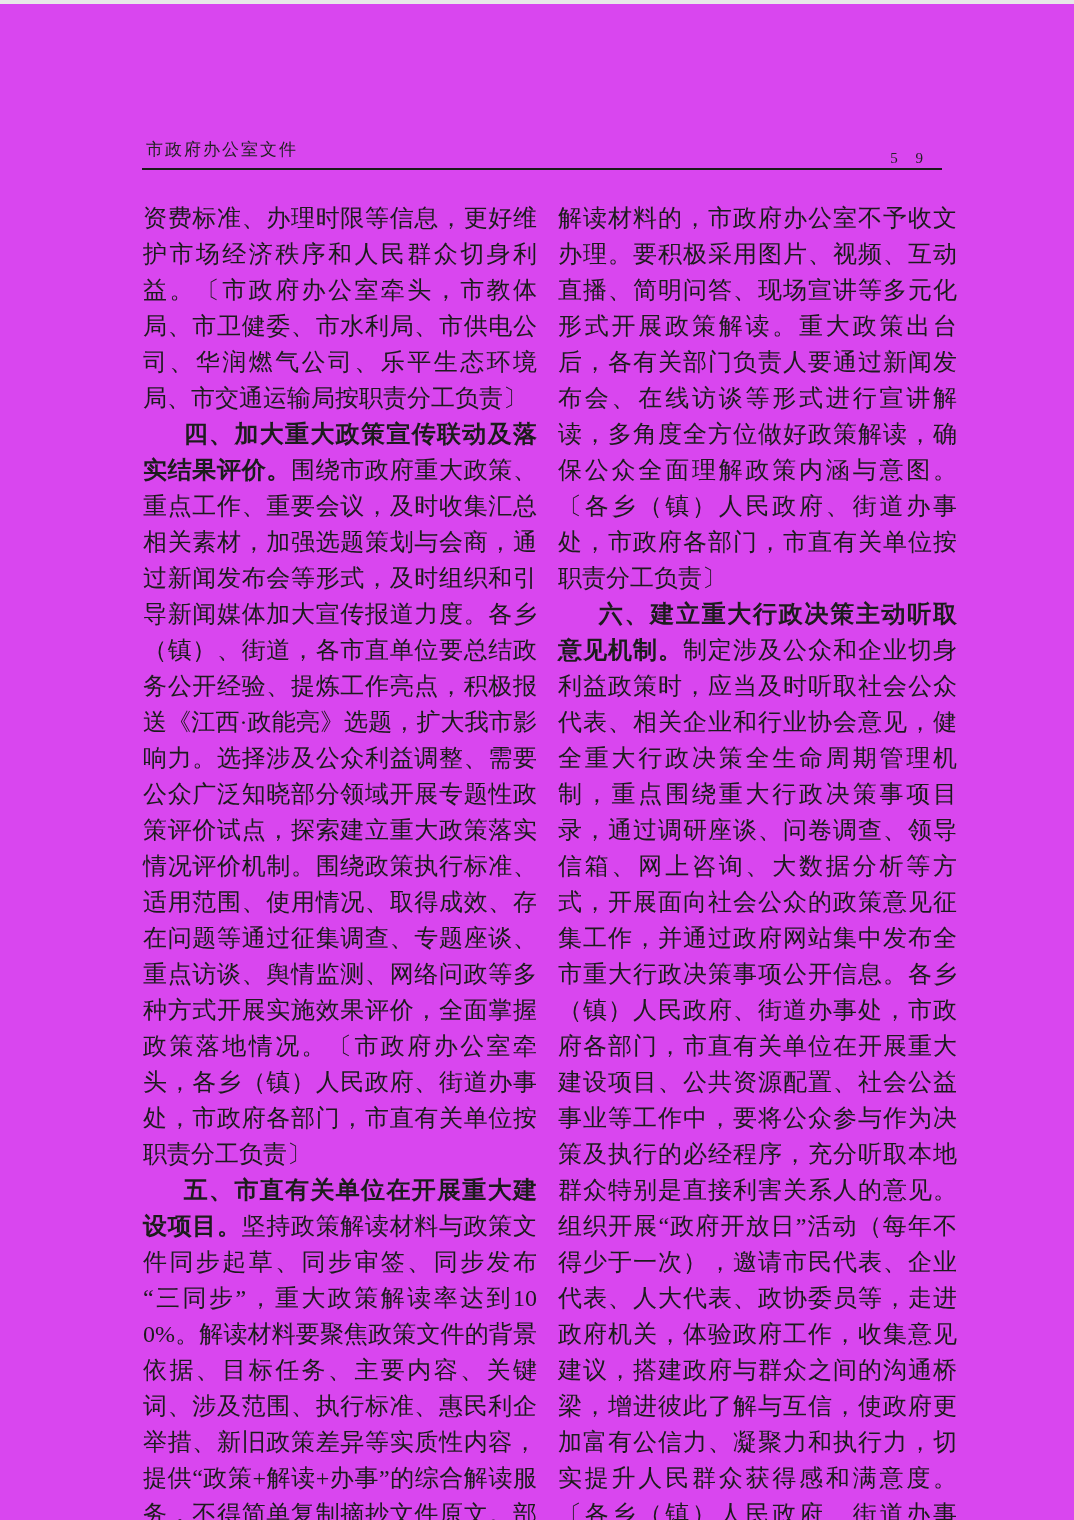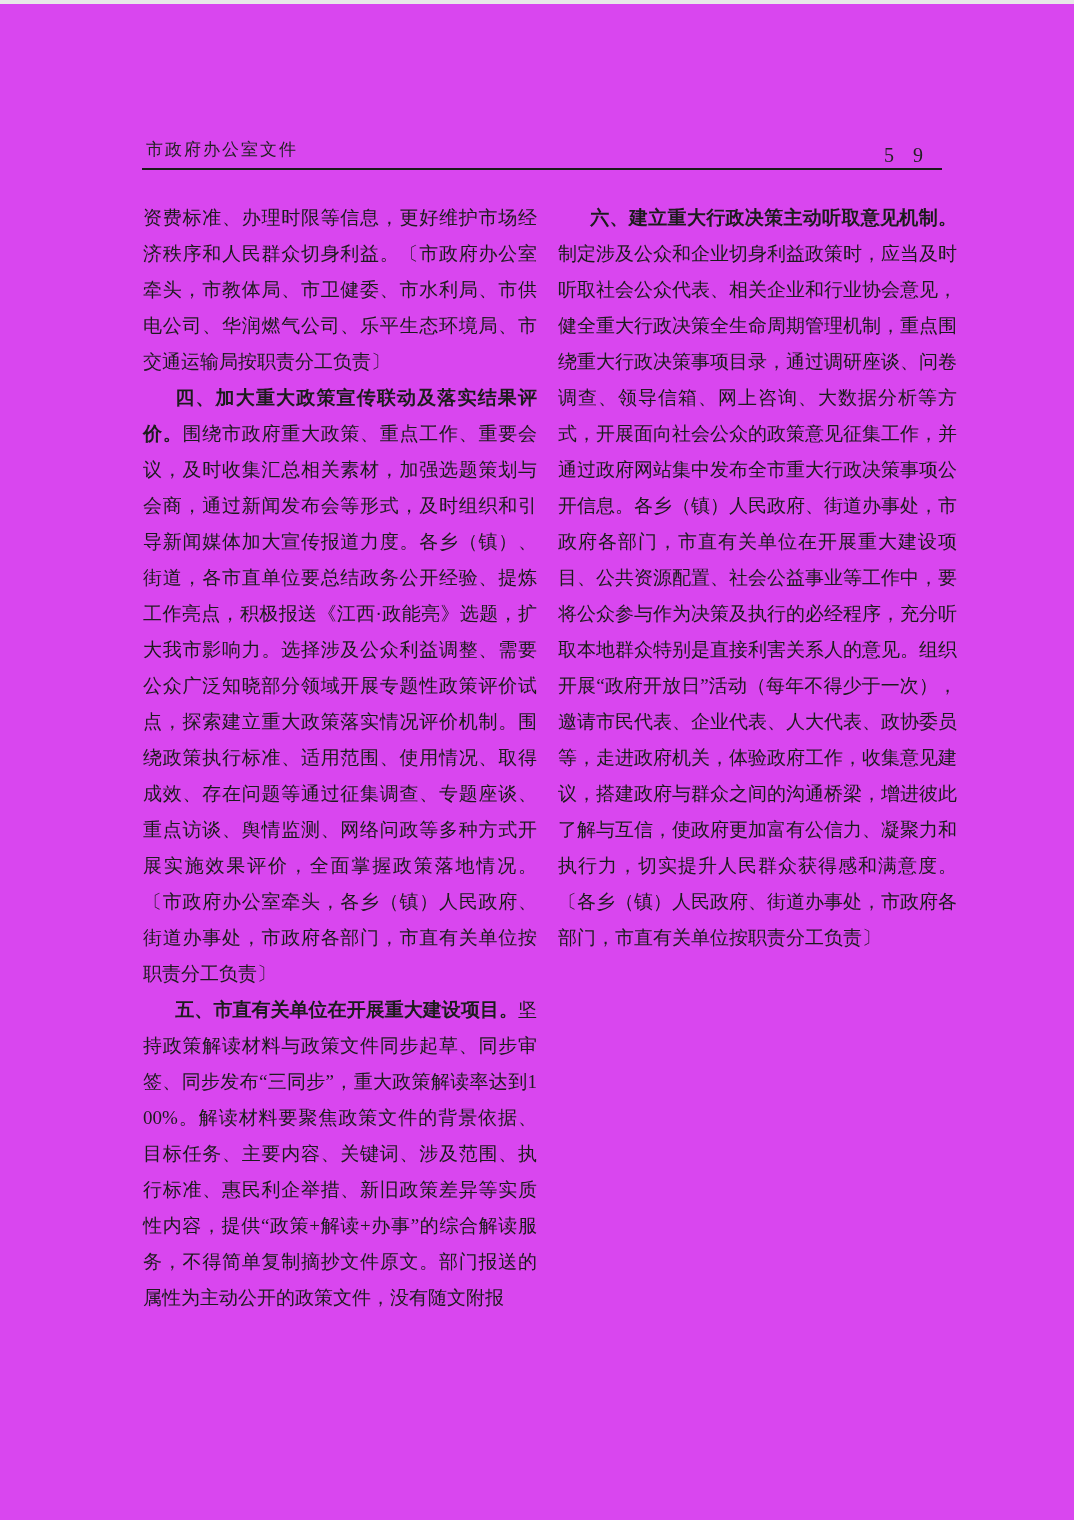--- a/index.html
+++ b/index.html
@@ -31,40 +31,40 @@
     top: 2px;
     font-size: 17px;
     letter-spacing: 2px;
     color: #222222;
     white-space: nowrap;
   }
   .page-number {
     position: absolute;
     right: 12px;
     bottom: 1px;
-    font-size: 20px;
+    font-size: 15px;
     letter-spacing: 7px;
     color: #222222;
     white-space: nowrap;
     text-align: center;
   }
   .content {
     position: absolute;
     left: 143px;
     top: 196px;
     width: 814px;
     display: flex;
     gap: 21px;
   }
   .column { display: block; }
   .column-left  { width: 394px; }
   .column-right { width: 399px; }
   .para {
     margin: 0;
-    font-size: 19px;
+    font-size: 24px;
     line-height: 36px;
     text-align: justify;
     text-justify: inter-ideograph;
     text-indent: 1.7em;
     word-break: break-all;
     color: #1c1c1c;
   }
   .para.continuation { text-indent: 0; }
   .lead {
     font-family: "Liberation Sans", "DejaVu Sans", sans-serif;
@@ -81,17 +81,18 @@
     <span class="page-number">5 9</span>
   </div>
 
   <div class="content">
     <div class="column column-left">
         <p class="para continuation">资费标准、办理时限等信息，更好维护市场经济秩序和人民群众切身利益。〔市政府办公室牵头，市教体局、市卫健委、市水利局、市供电公司、华润燃气公司、乐平生态环境局、市交通运输局按职责分工负责〕</p>
         <p class="para"><b class="lead">四、加大重大政策宣传联动及落实结果评价。</b>围绕市政府重大政策、重点工作、重要会议，及时收集汇总相关素材，加强选题策划与会商，通过新闻发布会等形式，及时组织和引导新闻媒体加大宣传报道力度。各乡（镇）、街道，各市直单位要总结政务公开经验、提炼工作亮点，积极报送《江西·政能亮》选题，扩大我市影响力。选择涉及公众利益调整、需要公众广泛知晓部分领域开展专题性政策评价试点，探索建立重大政策落实情况评价机制。围绕政策执行标准、适用范围、使用情况、取得成效、存在问题等通过征集调查、专题座谈、重点访谈、舆情监测、网络问政等多种方式开展实施效果评价，全面掌握政策落地情况。〔市政府办公室牵头，各乡（镇）人民政府、街道办事处，市政府各部门，市直有关单位按职责分工负责〕</p>
         <p class="para"><b class="lead">五、市直有关单位在开展重大建设项目。</b>坚持政策解读材料与政策文件同步起草、同步审签、同步发布“三同步”，重大政策解读率达到100%。解读材料要聚焦政策文件的背景依据、目标任务、主要内容、关键词、涉及范围、执行标准、惠民利企举措、新旧政策差异等实质性内容，提供“政策+解读+办事”的综合解读服务，不得简单复制摘抄文件原文。部门报送的属性为主动公开的政策文件，没有随文附报</p>
       </div>
     <div class="column column-right">
+        <p class="para continuation">解读材料的，市政府办公室不予收文办理。要积极采用图片、视频、互动直播、简明问答、现场宣讲等多元化形式开展政策解读。重大政策出台后，各有关部门负责人要通过新闻发布会、在线访谈等形式进行宣讲解读，多角度全方位做好政策解读，确保公众全面理解政策内涵与意图。〔各乡（镇）人民政府、街道办事处，市政府各部门，市直有关单位按职责分工负责〕</p>
         <p class="para"><b class="lead">六、建立重大行政决策主动听取意见机制。</b>制定涉及公众和企业切身利益政策时，应当及时听取社会公众代表、相关企业和行业协会意见，健全重大行政决策全生命周期管理机制，重点围绕重大行政决策事项目录，通过调研座谈、问卷调查、领导信箱、网上咨询、大数据分析等方式，开展面向社会公众的政策意见征集工作，并通过政府网站集中发布全市重大行政决策事项公开信息。各乡（镇）人民政府、街道办事处，市政府各部门，市直有关单位在开展重大建设项目、公共资源配置、社会公益事业等工作中，要将公众参与作为决策及执行的必经程序，充分听取本地群众特别是直接利害关系人的意见。组织开展“政府开放日”活动（每年不得少于一次），邀请市民代表、企业代表、人大代表、政协委员等，走进政府机关，体验政府工作，收集意见建议，搭建政府与群众之间的沟通桥梁，增进彼此了解与互信，使政府更加富有公信力、凝聚力和执行力，切实提升人民群众获得感和满意度。〔各乡（镇）人民政府、街道办事处，市政府各部门，市直有关单位按职责分工负责〕</p>
       </div>
   </div>
 
 </div>
 
 </body></html>

